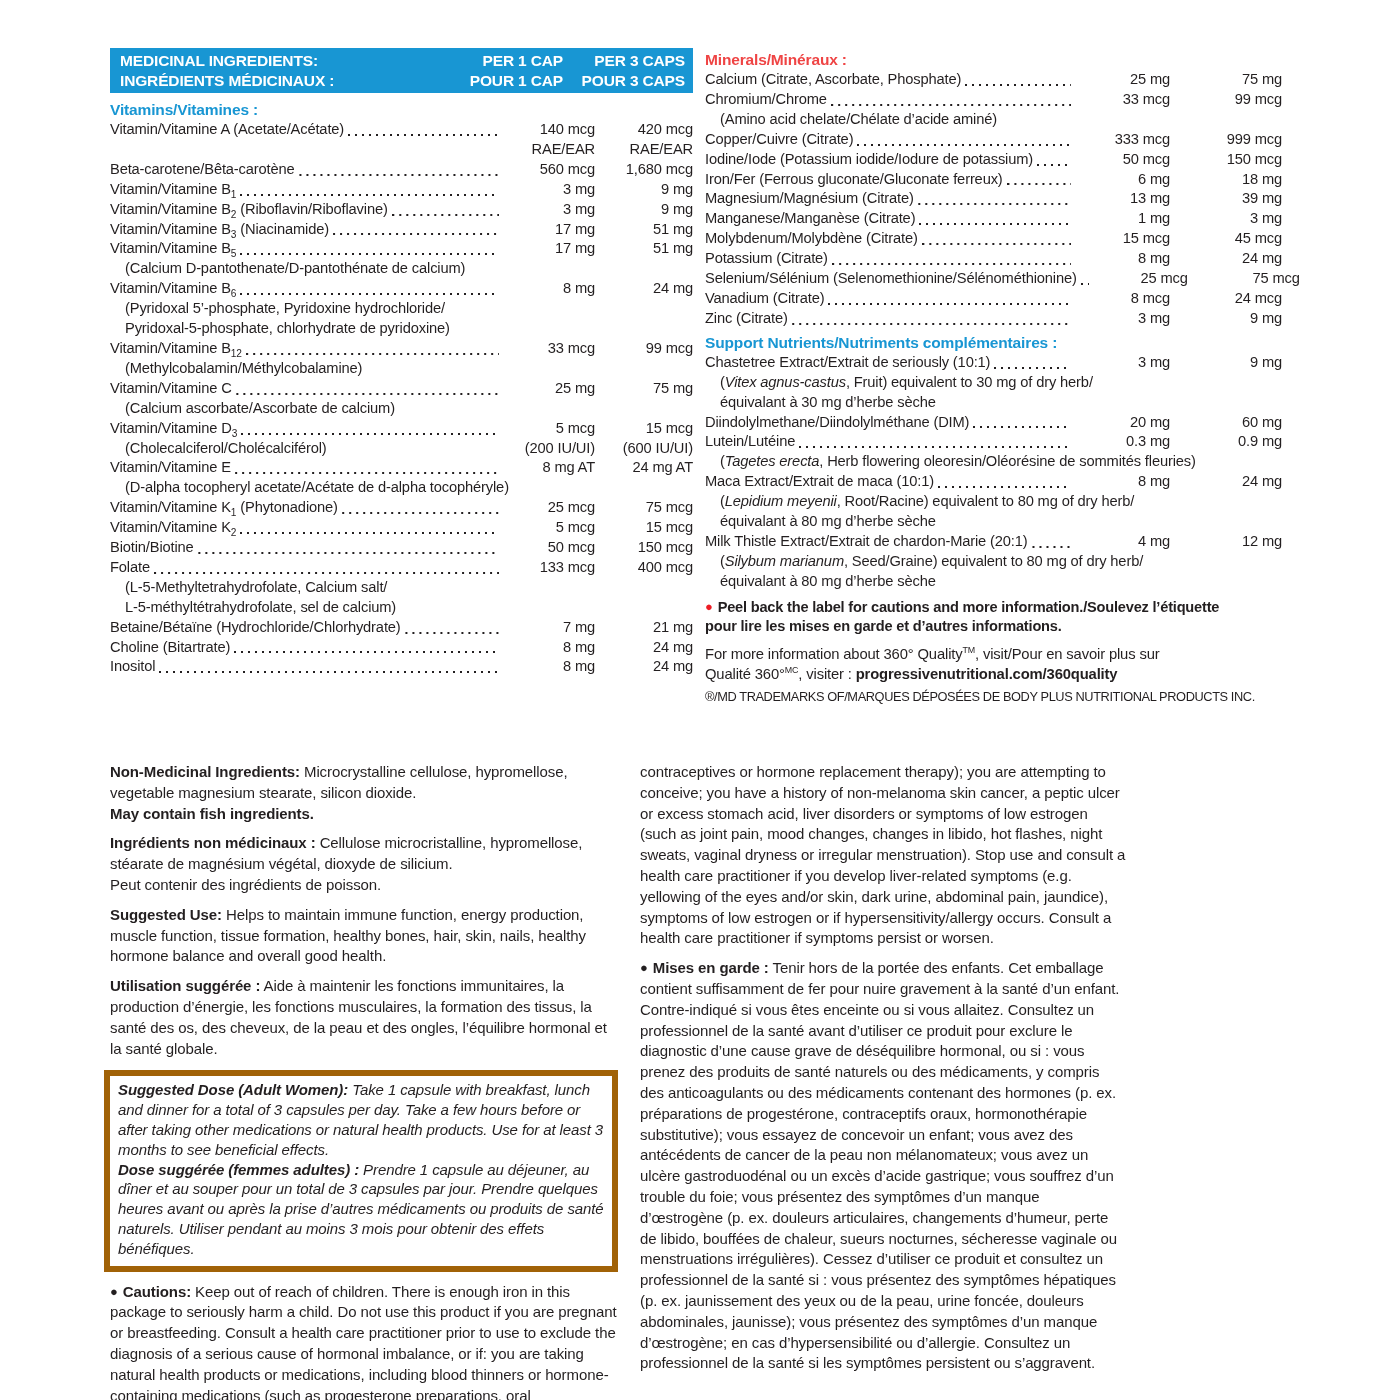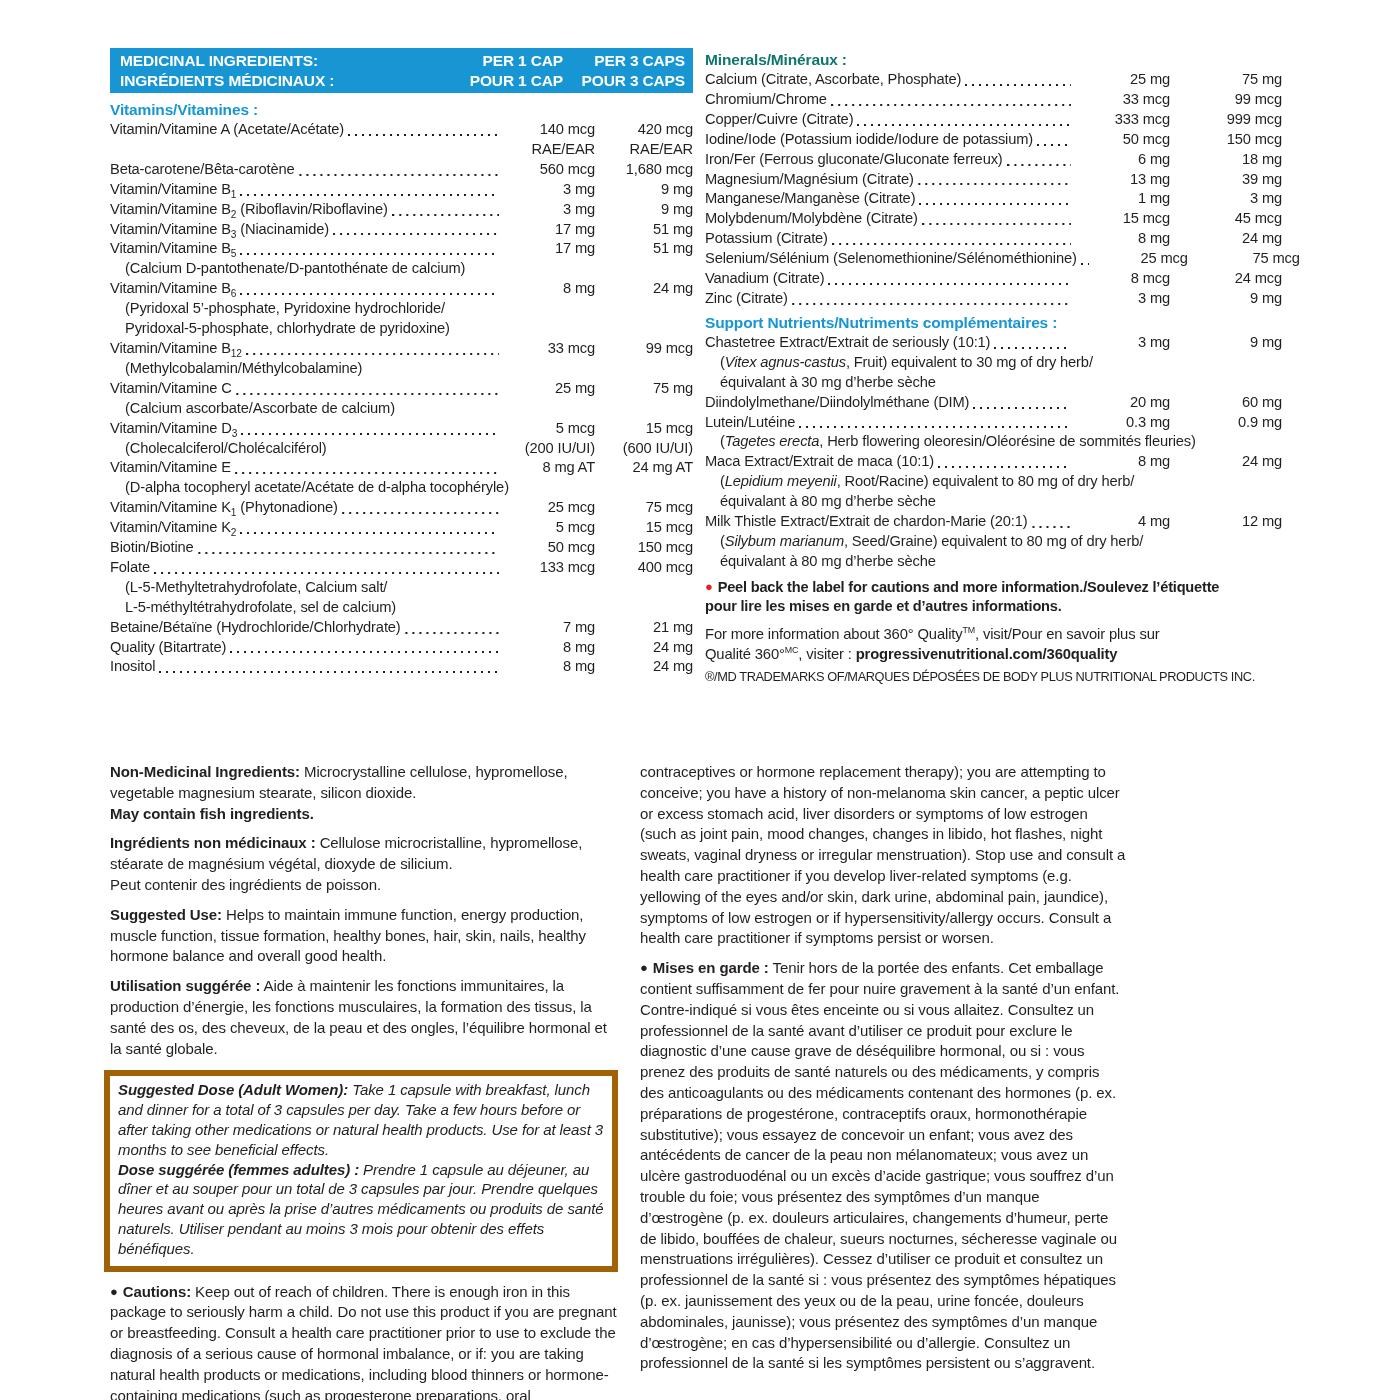--- a/index.html
+++ b/index.html
@@ -191,47 +191,50 @@
           <div class="row ind">
             <span class="name">L-5-méthyltétrahydrofolate, sel de calcium)</span>
           </div>
           <div class="row">
             <span class="name">Betaine/Bétaïne (Hydrochloride/Chlorhydrate)</span>
             <span class="lead"></span>
             <span class="v1">7 mg</span>
             <span class="v3">21 mg</span>
           </div>
           <div class="row">
-            <span class="name">Quality (Bitartrate)</span>
+            <span class="name">Choline (Bitartrate)</span>
             <span class="lead"></span>
             <span class="v1">8 mg</span>
             <span class="v3">24 mg</span>
           </div>
           <div class="row">
             <span class="name">Inositol</span>
             <span class="lead"></span>
             <span class="v1">8 mg</span>
             <span class="v3">24 mg</span>
           </div>
         </div>
     </div>
     <div class="col-right">
       <div id="right-sections">
-          <div class="sec-h first" style="color: #0f766e;">Minerals/Minéraux :</div>
+          <div class="sec-h first" style="color: #ef4444;">Minerals/Minéraux :</div>
           <div class="row">
             <span class="name">Calcium (Citrate, Ascorbate, Phosphate)</span>
             <span class="lead"></span>
             <span class="v1">25 mg</span>
             <span class="v3">75 mg</span>
           </div>
           <div class="row">
             <span class="name">Chromium/Chrome</span>
             <span class="lead"></span>
             <span class="v1">33 mcg</span>
             <span class="v3">99 mcg</span>
+          </div>
+          <div class="row ind">
+            <span class="name">(Amino acid chelate/Chélate d’acide aminé)</span>
           </div>
           <div class="row">
             <span class="name">Copper/Cuivre (Citrate)</span>
             <span class="lead"></span>
             <span class="v1">333 mcg</span>
             <span class="v3">999 mcg</span>
           </div>
           <div class="row">
             <span class="name">Iodine/Iode (Potassium iodide/Iodure de potassium)</span>
             <span class="lead"></span>

